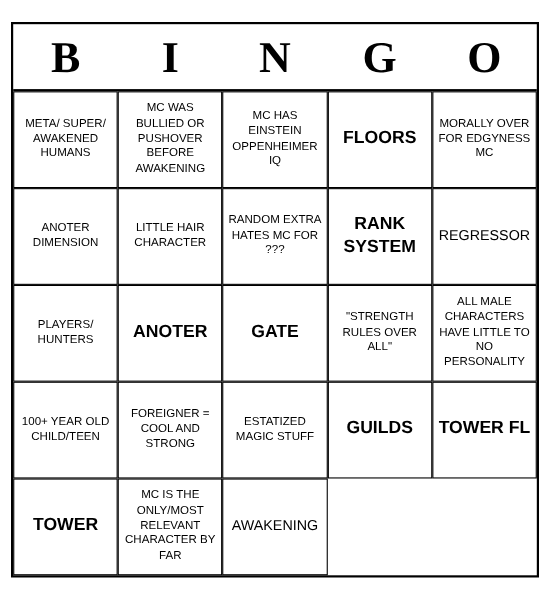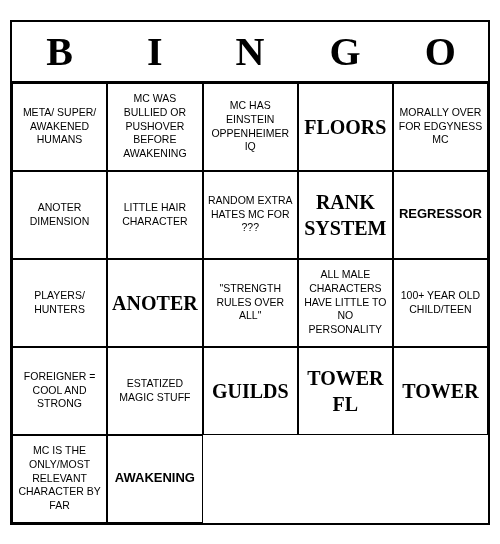--- a/index.html
+++ b/index.html
@@ -55,28 +55,27 @@
       justify-content: center;
       text-align: center;
       padding: 4px;
       font-size: 10.5px;
       font-weight: normal;
       font-family: Arial, sans-serif;
       line-height: 1.3;
     }
 
     .bingo-cell.large-text {
-      font-size: 20px;
+      font-size: 16px;
       font-weight: bold;
-      font-family: Liberation Serif, serif;
     }
 
     .bingo-cell.medium-text {
       font-size: 13px;
-      font-weight: bold;
+      font-weight: normal;
     }
   </style>
 </head>
 <body>
 
 <div class="bingo-card">
   <div class="bingo-header">
     <span class="bingo-letter">B</span>
     <span class="bingo-letter">I</span>
     <span class="bingo-letter">N</span>
@@ -89,20 +88,21 @@
       <div class="bingo-cell">MC HAS EINSTEIN OPPENHEIMER IQ</div>
       <div class="bingo-cell large-text">FLOORS</div>
       <div class="bingo-cell">MORALLY OVER FOR EDGYNESS MC</div>
       <div class="bingo-cell">ANOTER DIMENSION</div>
       <div class="bingo-cell">LITTLE HAIR CHARACTER</div>
       <div class="bingo-cell">RANDOM EXTRA HATES MC FOR ???</div>
       <div class="bingo-cell large-text">RANK SYSTEM</div>
       <div class="bingo-cell medium-text">REGRESSOR</div>
       <div class="bingo-cell">PLAYERS/ HUNTERS</div>
       <div class="bingo-cell large-text">ANOTER</div>
+      <div class="bingo-cell large-text">GATE</div>
       <div class="bingo-cell">"STRENGTH RULES OVER ALL"</div>
       <div class="bingo-cell">ALL MALE CHARACTERS HAVE LITTLE TO NO PERSONALITY</div>
       <div class="bingo-cell">100+ YEAR OLD CHILD/TEEN</div>
       <div class="bingo-cell">FOREIGNER = COOL AND STRONG</div>
       <div class="bingo-cell">ESTATIZED MAGIC STUFF</div>
       <div class="bingo-cell large-text">GUILDS</div>
       <div class="bingo-cell large-text">TOWER FL</div>
       <div class="bingo-cell large-text">TOWER</div>
       <div class="bingo-cell">MC IS THE ONLY/MOST RELEVANT CHARACTER BY FAR</div>
       <div class="bingo-cell medium-text">AWAKENING</div>

